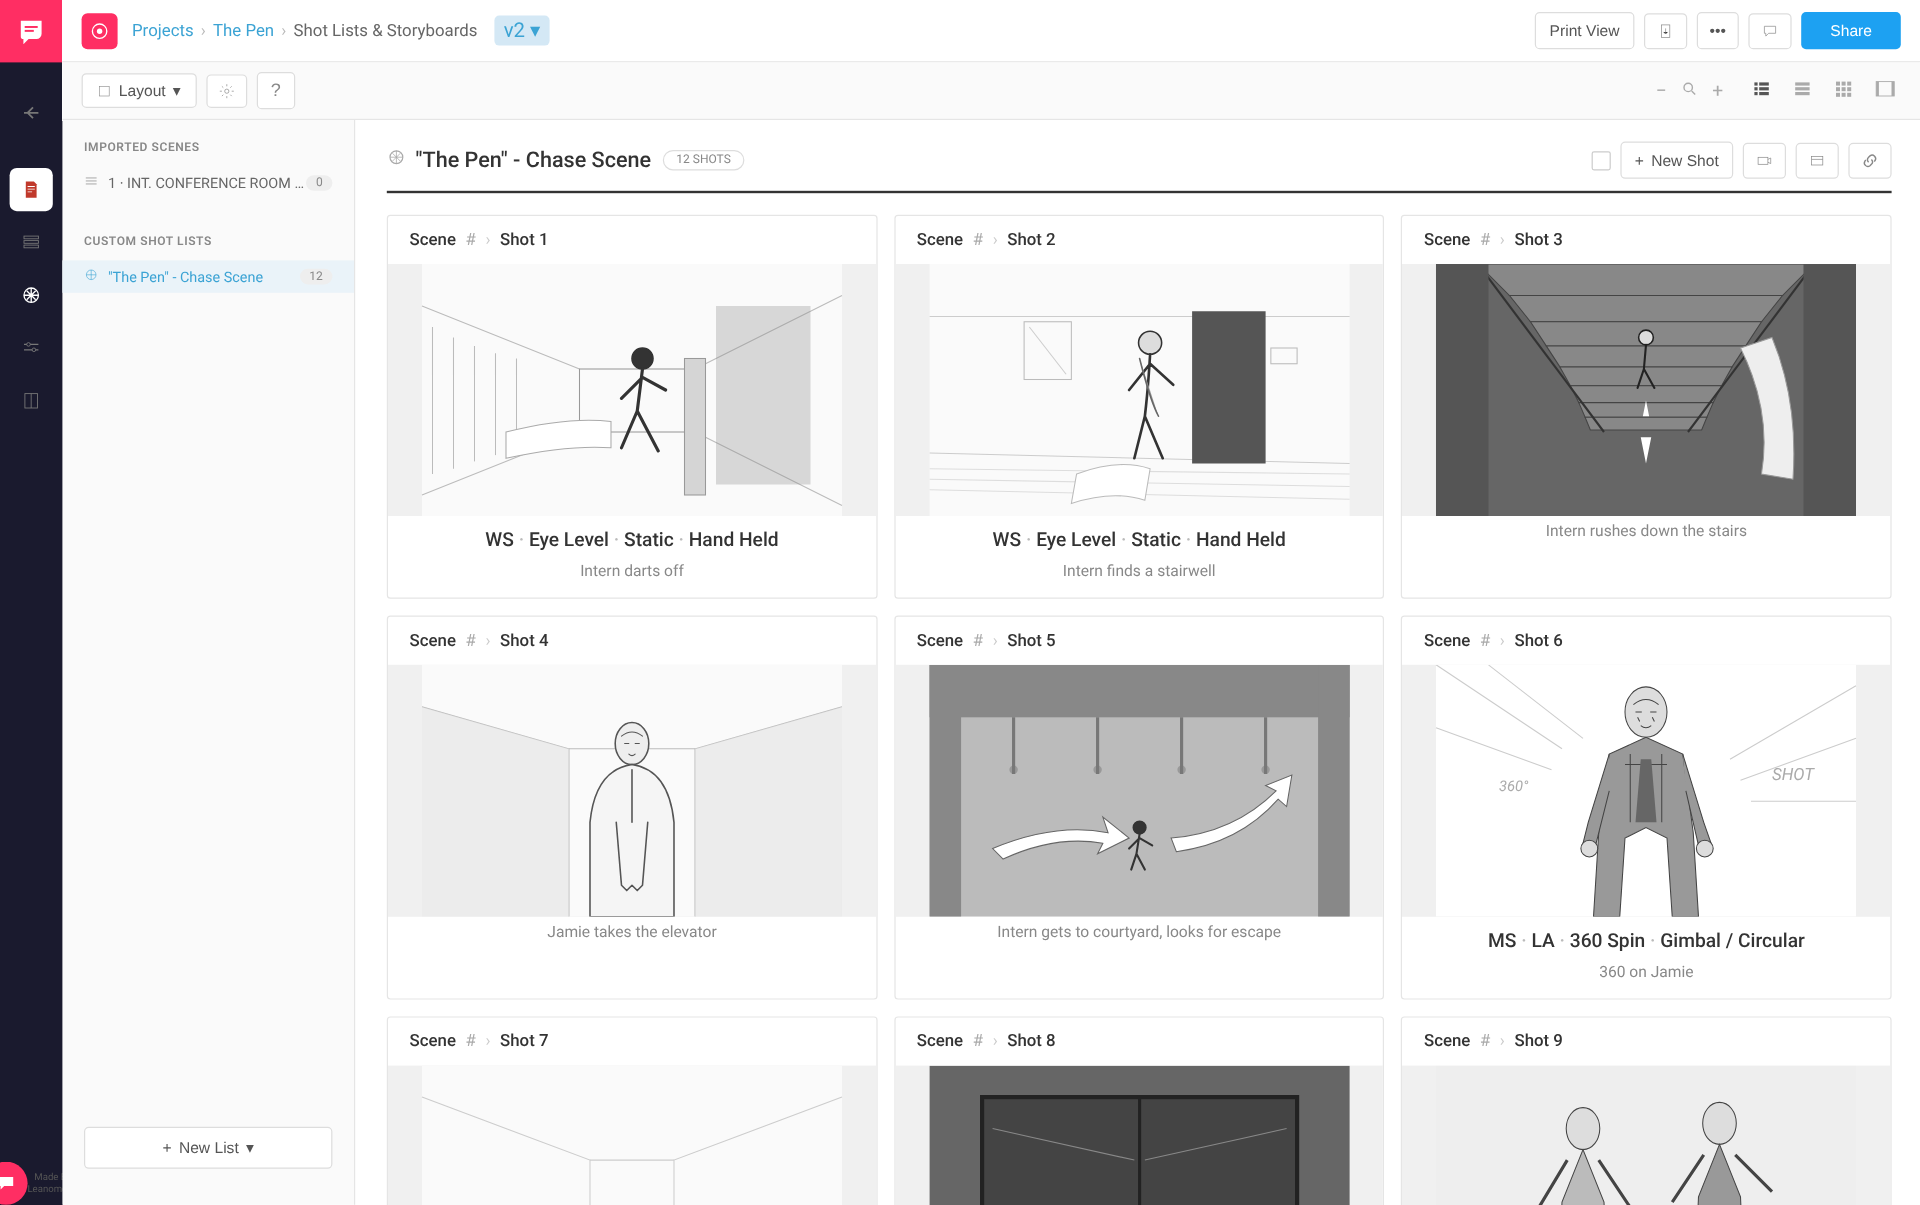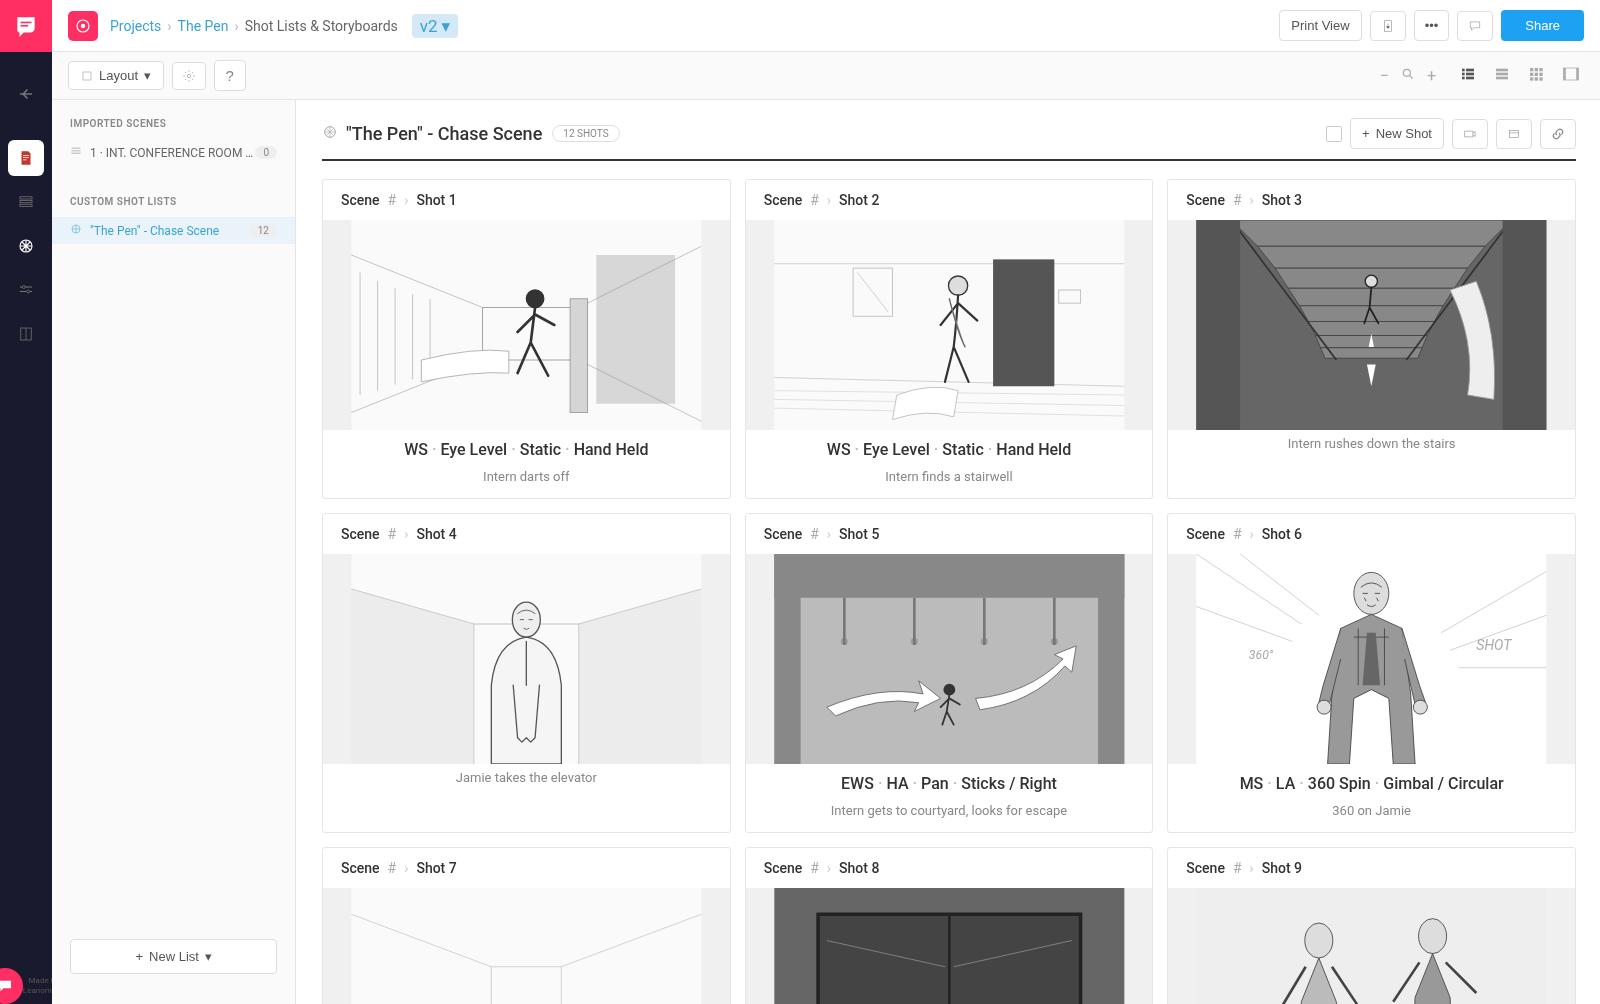--- a/index.html
+++ b/index.html
@@ -441,21 +441,20 @@
               <line x1="240" y1="50" x2="240" y2="104" stroke="#777" stroke-width="3"></line>
               <line x1="320" y1="50" x2="320" y2="104" stroke="#777" stroke-width="3"></line>
             </g>
    <g class="sketch">
               <circle cx="200" cy="155" r="6" fill="#333"></circle>
               <path d="M200 161 L197 180 L192 195 M197 180 L205 195 M200 165 L190 175 M200 165 L212 172" stroke="#333" stroke-width="2"></path>
             </g>
    <path d="M60 175 Q120 150 170 160 L165 145 L190 165 L160 180 L165 170 Q120 162 70 185 Z" fill="#fff" stroke="#666"></path>
    <path d="M230 165 Q290 160 330 120 L320 115 L345 105 L340 135 L332 128 Q295 170 235 178 Z" fill="#fff" stroke="#666"></path>
           </svg></div>
-    <div class="shot-meta"><span>EWS</span><span class="dot">·</span><span>HA</span><span class="dot">·</span><span>Pan</span><span class="dot">·</span><span>Sticks / Right</span></div>
     <div class="shot-desc">Intern gets to courtyard, looks for escape</div>
       </div>
       <div class="shot-card">
     <div class="shot-card-header">
       <span class="shot-scene-label">Scene</span>
       <span class="shot-hash">#</span>
       <span class="shot-chev">›</span>
       <span class="shot-name">Shot 6</span>
     </div>
     <div class="shot-image"><svg viewBox="0 0 400 240">

